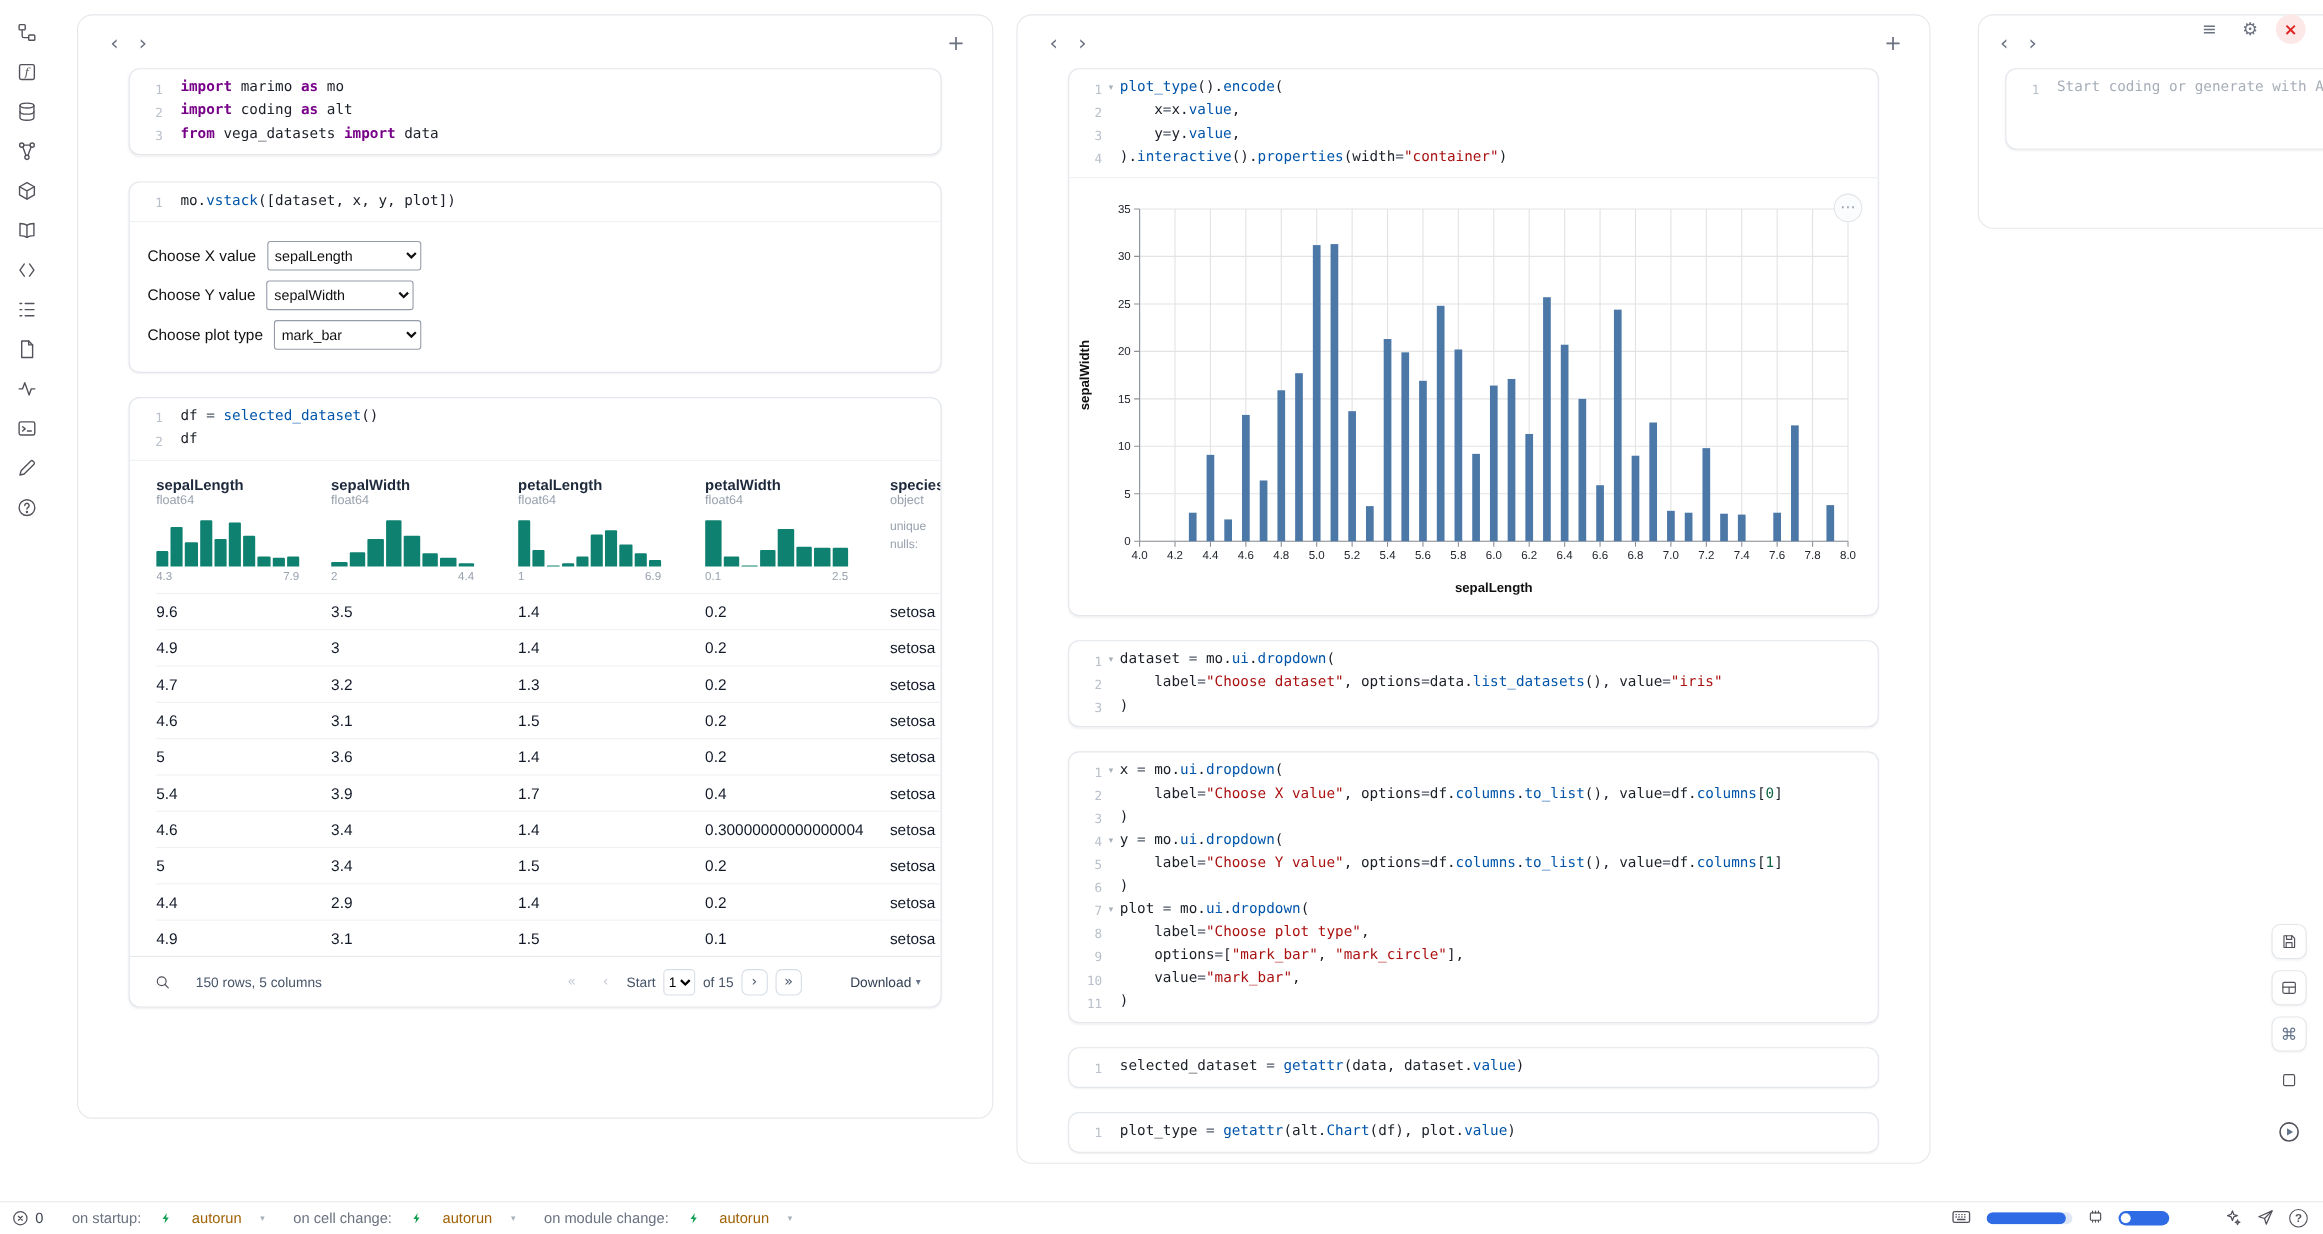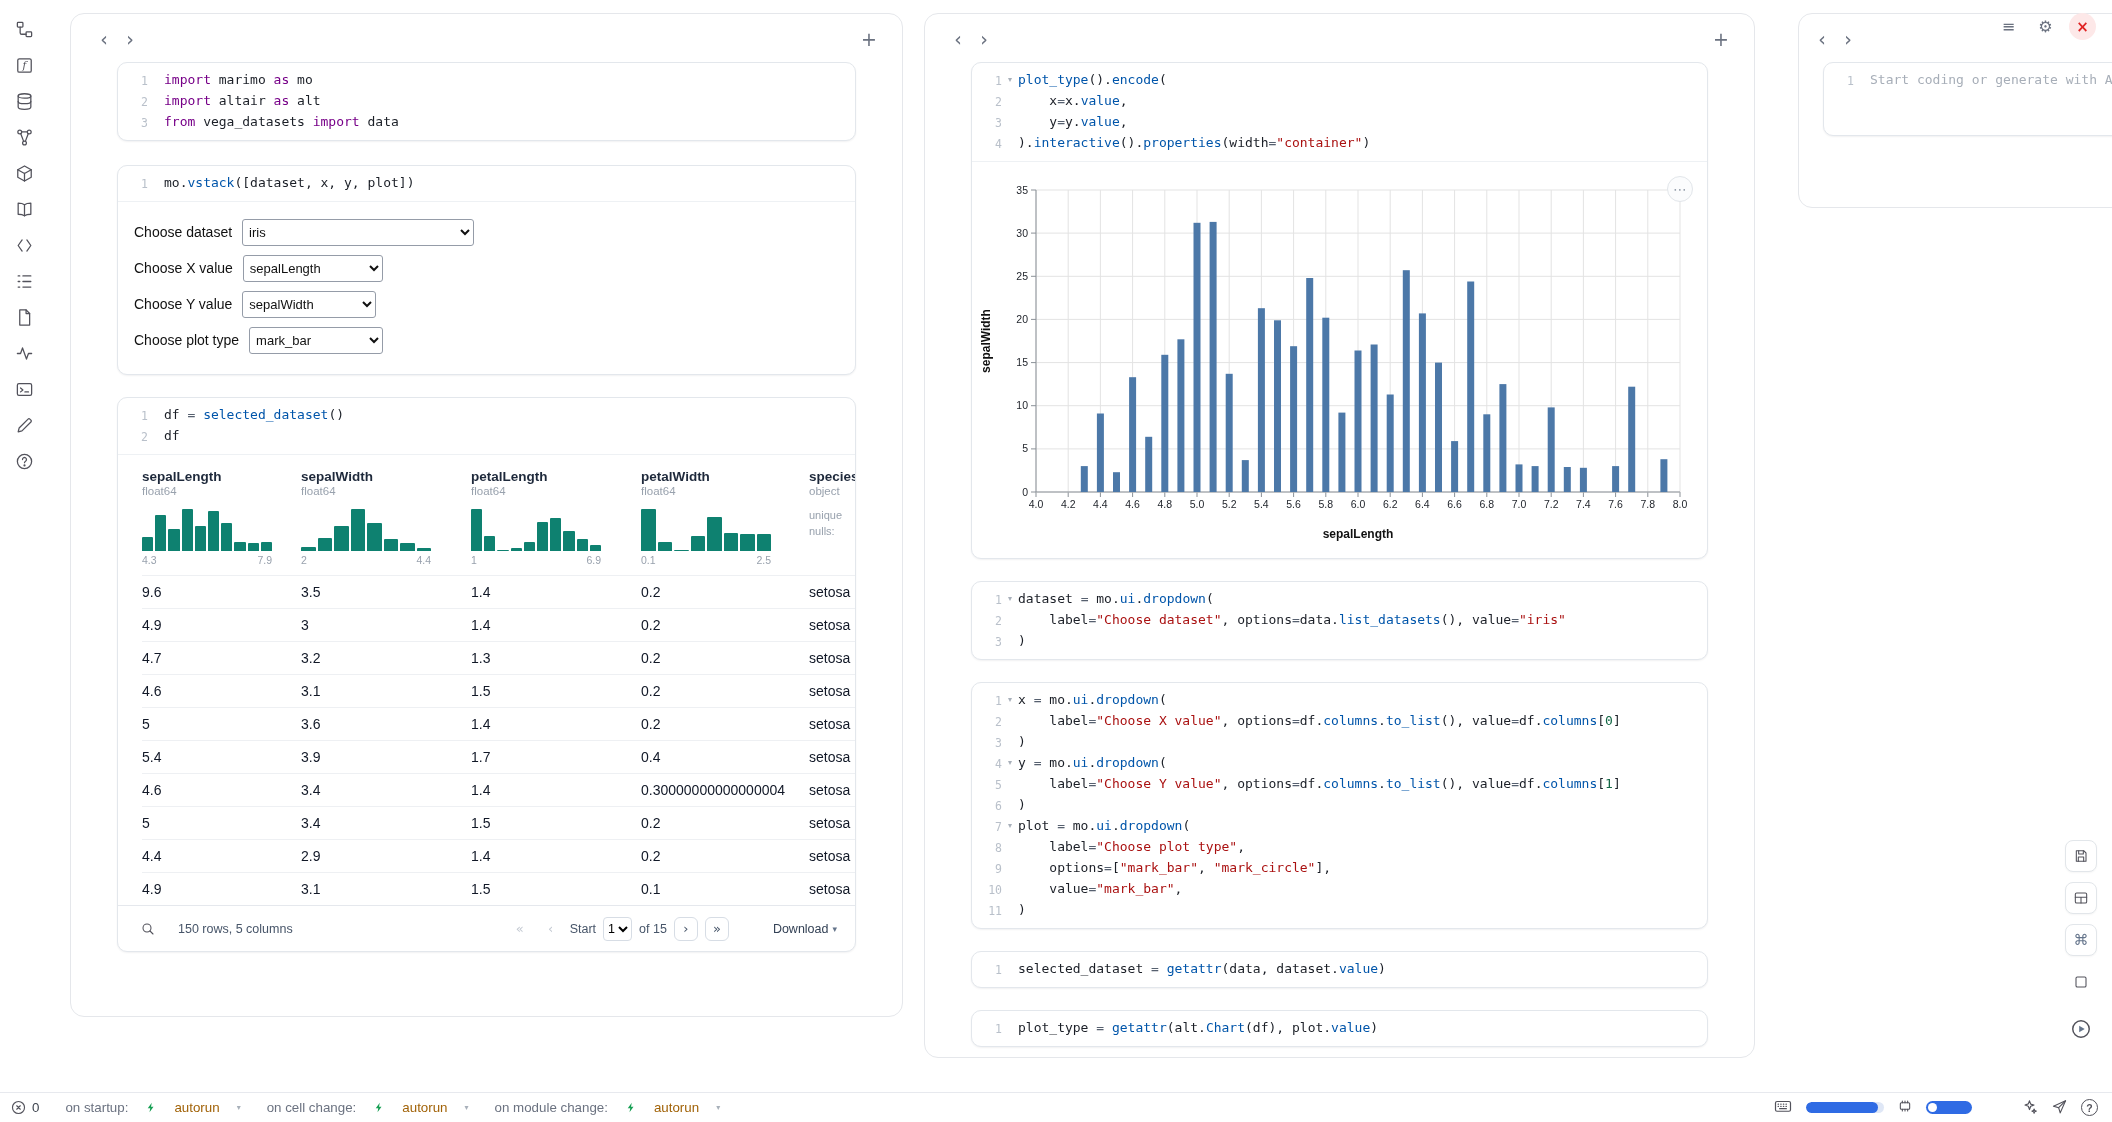--- a/index.html
+++ b/index.html
@@ -30,21 +30,21 @@
   .cell{border:1px solid #e3e7ec;border-radius:10px;background:#fff;margin:0 26px;
     box-shadow:0 1px 2px rgba(15,23,42,.06);overflow:hidden}
   .col3 .cell{margin:0 14px}
   .cell+.cell{margin-top:22px}
   .cell.mb24{margin-bottom:24px}
   .code{padding:7px 12px 7px 10px;font-family:"DejaVu Sans Mono",monospace;font-size:13px;line-height:20px}
   .code.bordered{border-bottom:1px solid #eef1f4}
   .cl{display:flex;white-space:pre}
   .ln{min-width:20px;text-align:right;color:#b9c0ca;font-size:11.5px;padding-top:1px;flex-shrink:0}
   .fold{width:16px;text-align:center;color:#a8b0ba;font-size:8px;flex-shrink:0}
-  .tok-k{color:#770088;font-weight:400}
+  .tok-k{color:#770088;font-weight:700}
   .tok-f{color:#0055aa}
   .tok-s{color:#aa1111}
   .tok-n{color:#116644}
   .tok-o{color:#56606f}
   .tok-p{color:#1b1f27}
   .tok-ph{color:#a7aeb8}
   .tok-phl{color:#a7aeb8;text-underline-offset:2px}
   .scratch .code{min-height:72px}
 
   
@@ -210,34 +210,30 @@
             </button>
           <button class="chev-btn" data-interactable="true">
               <span class="glyph">›</span>
             </button>
           <button class="plus-btn" data-interactable="true"><span class="glyph">+</span></button>
         </div>
 
         <div class="cell mb24" data-interactable="false">
           <div class="code" data-interactable="true">
               <div class="cl"><span class="ln">1</span><span class="fold glyph"></span><span><span class="tok-k">import</span><span class="tok-p"> marimo </span><span class="tok-k">as</span><span class="tok-p"> mo</span></span></div>
-              <div class="cl"><span class="ln">2</span><span class="fold glyph"></span><span><span class="tok-k">import</span><span class="tok-p"> altair </span><span class="tok-k">as</span><span class="tok-p"> alt</span></span></div>
+              <div class="cl"><span class="ln">2</span><span class="fold glyph"></span><span><span class="tok-k">import</span><span class="tok-p"> coding </span><span class="tok-k">as</span><span class="tok-p"> alt</span></span></div>
               <div class="cl"><span class="ln">3</span><span class="fold glyph"></span><span><span class="tok-k">from</span><span class="tok-p"> vega_datasets </span><span class="tok-k">import</span><span class="tok-p"> data</span></span></div>
             </div>
         </div>
 
         <div class="cell" data-interactable="false">
           <div class="code bordered" data-interactable="true">
               <div class="cl"><span class="ln">1</span><span class="fold glyph"></span><span><span class="tok-p">mo.</span><span class="tok-f">vstack</span><span class="tok-p">([dataset, x, y, plot])</span></span></div>
             </div>
           <div class="dd-out" id="dd-rows" data-interactable="false">
-              <div class="dd-row" data-interactable="false">
-                <label data-interactable="false">Choose dataset</label>
-                <select class="mo-select" data-interactable="true" style="width: 232px;"><option>iris</option></select>
-              </div>
               <div class="dd-row" data-interactable="false">
                 <label data-interactable="false">Choose X value</label>
                 <select class="mo-select" data-interactable="true" style="width: 140px;"><option>sepalLength</option></select>
               </div>
               <div class="dd-row" data-interactable="false">
                 <label data-interactable="false">Choose Y value</label>
                 <select class="mo-select" data-interactable="true" style="width: 134px;"><option>sepalWidth</option></select>
               </div>
               <div class="dd-row" data-interactable="false">
                 <label data-interactable="false">Choose plot type</label>

